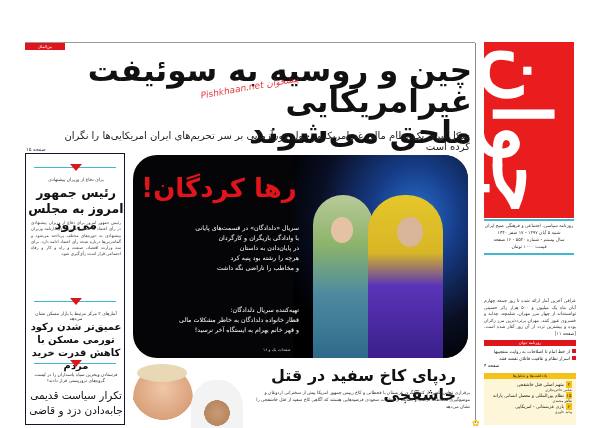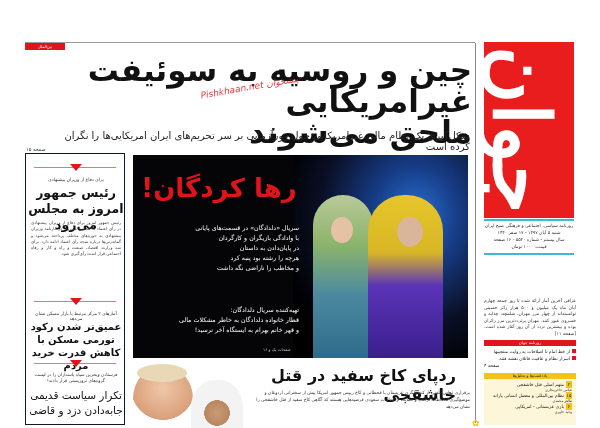--- a/index.html
+++ b/index.html
@@ -28,21 +28,21 @@
   .r-ybox .n { display: inline-block; background: #f4c21a; width: 6px; text-align: center; margin-left: 2px; }
   .star { position: absolute; top: 418px; left: 472px; color: #f4c21a; font-size: 9px; }
   
   .lcol { position: absolute; top: 153px; left: 25px; width: 100px; height: 272px; border: 1px solid #0f172a; }
   .l-rule { position: absolute; left: 8px; width: 82px; height: 1px; background: #3fb8d3; }
   .tri { position: absolute; left: 44px; width: 0; height: 0; border-left: 6px solid transparent; border-right: 6px solid transparent; border-top: 7px solid #e0141b; }
   .l-kicker { position: absolute; left: 4px; width: 92px; text-align: center; font-size: 4.5px; color: #333; }
   .l-head { position: absolute; left: 2px; width: 96px; text-align: center; font-weight: bold; font-size: 12.5px; line-height: 16px; color: #111; }
   .l-body { position: absolute; left: 5px; width: 90px; font-size: 4.2px; line-height: 6.3px; color: #333; text-align: justify; }
   
-  .feature { position: absolute; top: 155px; left: 133px; width: 335px; height: 203px; background: #050508; overflow: hidden; }
+  .feature { position: absolute; top: 155px; left: 133px; width: 335px; height: 203px; background: #050508; overflow: hidden; border-radius: 24px; }
   .photo { position: absolute; right: 0; top: 0; width: 175px; height: 203px; background: radial-gradient(ellipse at 70% 30%, #2a6fd1 0%, #163c86 25%, #0a0f25 55%, #000 80%); }
   .fig1 { position: absolute; right: 95px; top: 40px; width: 60px; height: 165px; border-radius: 30px 30px 0 0; background: linear-gradient(#b9c99a 0%, #8cb46a 30%, #4d8aa0 60%, #2d6a8a 100%); }
   .fig2 { position: absolute; right: 25px; top: 40px; width: 75px; height: 165px; border-radius: 36px 36px 0 0; background: linear-gradient(#e5c62a 0%, #d8b626 35%, #5a34b8 55%, #3a1f8a 100%); }
   .face1 { position: absolute; right: 115px; top: 62px; width: 22px; height: 26px; border-radius: 50%; background: #e6c2a5; }
   .face2 { position: absolute; right: 45px; top: 62px; width: 26px; height: 30px; border-radius: 50%; background: #d9b59a; }
   .f-title { position: absolute; top: 18px; left: 6px; width: 160px; text-align: center; color: #e0141b; font-weight: bold; font-size: 26px; }
   .f-body { position: absolute; top: 68px; left: 6px; width: 160px; color: #fff; font-size: 6.3px; line-height: 10px; text-align: right; }
   .f-body2 { position: absolute; top: 150px; left: 6px; width: 160px; color: #fff; font-size: 6.3px; line-height: 10px; text-align: right; }
   .f-ref { position: absolute; top: 192px; left: 130px; color: #ccc; font-size: 4px; }
   

